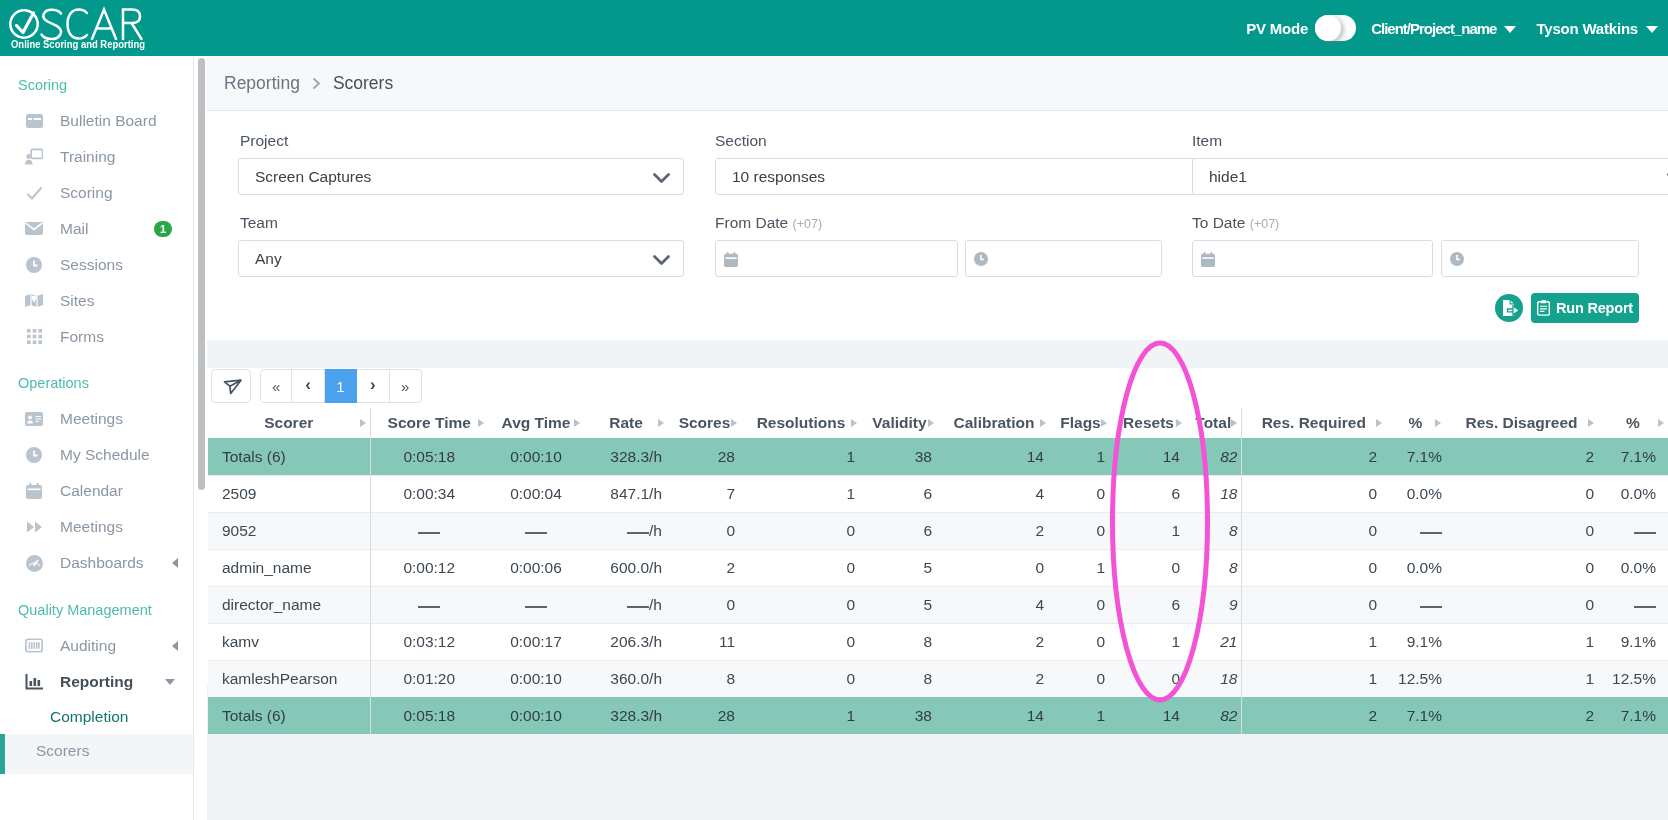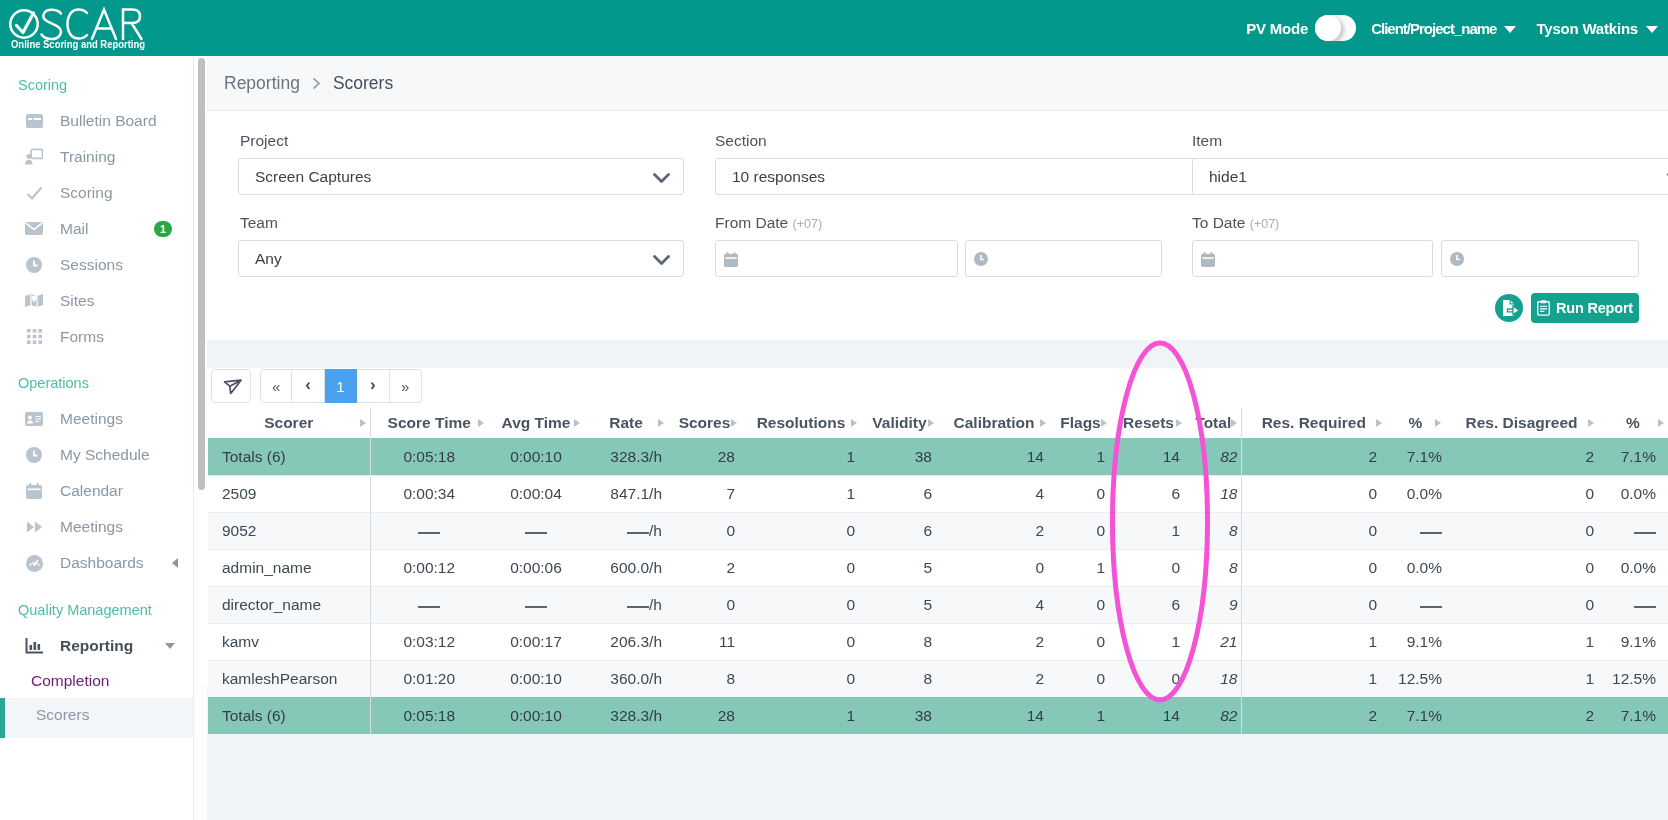--- a/index.html
+++ b/index.html
@@ -16,21 +16,21 @@
   
   .sidebar { position:absolute; left:0; top:56px; width:193px; height:640px; background:#fff; z-index:20; }
   .sb-label { color:#4dbcab; font-size:14.5px; height:36px; margin-top:10.5px; display:flex; align-items:center; padding-left:18px; }
   .sb-item { position:relative; height:36px; display:flex; align-items:center; color:#8b97a4; font-size:15.5px; font-weight:400; }
   .sb-item .ic { position:absolute; left:25px; width:18px; height:18px; display:flex; align-items:center; justify-content:center; }
   .sb-item .txt { margin-left:60px; }
   .sb-item .chev { position:absolute; right:18px; width:0; height:0; }
   .chev.left { border-top:5px solid transparent; border-bottom:5px solid transparent; border-right:6px solid #8b97a4; right:15px; }
   .chev.down { border-left:5px solid transparent; border-right:5px solid transparent; border-top:6px solid #8b97a4; }
   .badge1 { position:absolute; left:154px; top:10px; width:18px; height:16px; background:#28a745; border-radius:8px; color:#fff; font-size:11px; font-weight:700; display:flex; align-items:center; justify-content:center; }
-  .sb-sub { height:34px; display:flex; align-items:center; font-size:15.5px; color:#701a75; font-weight:400; padding-left:31px; }
+  .sb-sub { height:34px; display:flex; align-items:center; font-size:15.5px; color:#0f766e; font-weight:400; padding-left:50px; }
   .sb-sub.first { margin-top:0px; }
   .sb-sub.active { background:#f2f6f9; border-left:5px solid #2ba695; padding-left:31px; color:#8b97a4; height:40px; align-items:flex-start; padding-top:8px; }
   
   .scrollzone { position:absolute; left:193px; top:56px; width:14px; height:764px; background:#fff; border-left:1px solid #e9e9e9; z-index:21; }
   .thumb { position:absolute; left:3.5px; top:2px; width:7.5px; height:432px; background:#bcc0c3; border-radius:4px; }
   
   .main { position:absolute; left:207px; top:56px; width:1461px; height:764px; background:#f0f4f7; }
   .crumb { position:absolute; left:0; top:0; width:1461px; height:55px; background:#f6f8f9; border-bottom:1px solid #e4e8ea; font-size:17.5px; color:#6a7580; display:flex; align-items:center; }
   .crumb .r { margin-left:17px; }
   .crumb .sep { margin:0 12px; display:flex; align-items:center; }
@@ -222,20 +222,30 @@
           <circle cx="8.5" cy="8.5" r="8.5" fill="#b9c4cf"></circle>
           <path d="M8.5 9.5 L12 5" stroke="#fff" stroke-width="1.6"></path>
           <circle cx="8.5" cy="9.5" r="1.4" fill="#fff"></circle>
           <path d="M3.5 11 A 5.5 5.5 0 0 1 13.5 11" fill="none" stroke="#fff" stroke-width="1.1"></path>
         </svg>
       </span>
       <span class="txt">Dashboards</span>
       <span class="chev left"></span>
     </div>
   <div class="sb-label">Quality Management</div>
+  <div class="sb-item">
+      <span class="ic">
+        <svg width="19" height="15" viewBox="0 0 19 15">
+          <rect x="0.9" y="0.9" width="17.2" height="13.2" rx="2.4" fill="none" stroke="#b9c4cf" stroke-width="1.8"></rect>
+          <path d="M4.6 4 L4.6 11 M7.2 4 L7.2 11 M9.8 4 L9.8 11 M12.4 4 L12.4 11 M14.7 4 L14.7 11" stroke="#b9c4cf" stroke-width="1.7"></path>
+        </svg>
+      </span>
+      <span class="txt">Auditing</span>
+      <span class="chev left"></span>
+    </div>
   <div class="sb-item" style="color:#46505a;font-weight:700">
       <span class="ic">
         <svg width="18" height="16" viewBox="0 0 18 16">
           <path d="M1.5 0 L1.5 14.5 L18 14.5" fill="none" stroke="#4a5561" stroke-width="2"></path>
           <rect x="4.5" y="7" width="2.6" height="5" fill="#4a5561"></rect>
           <rect x="8.5" y="4" width="2.6" height="8" fill="#4a5561"></rect>
           <rect x="12.5" y="6" width="2.6" height="6" fill="#4a5561"></rect>
         </svg>
       </span>
       <span class="txt">Reporting</span>

